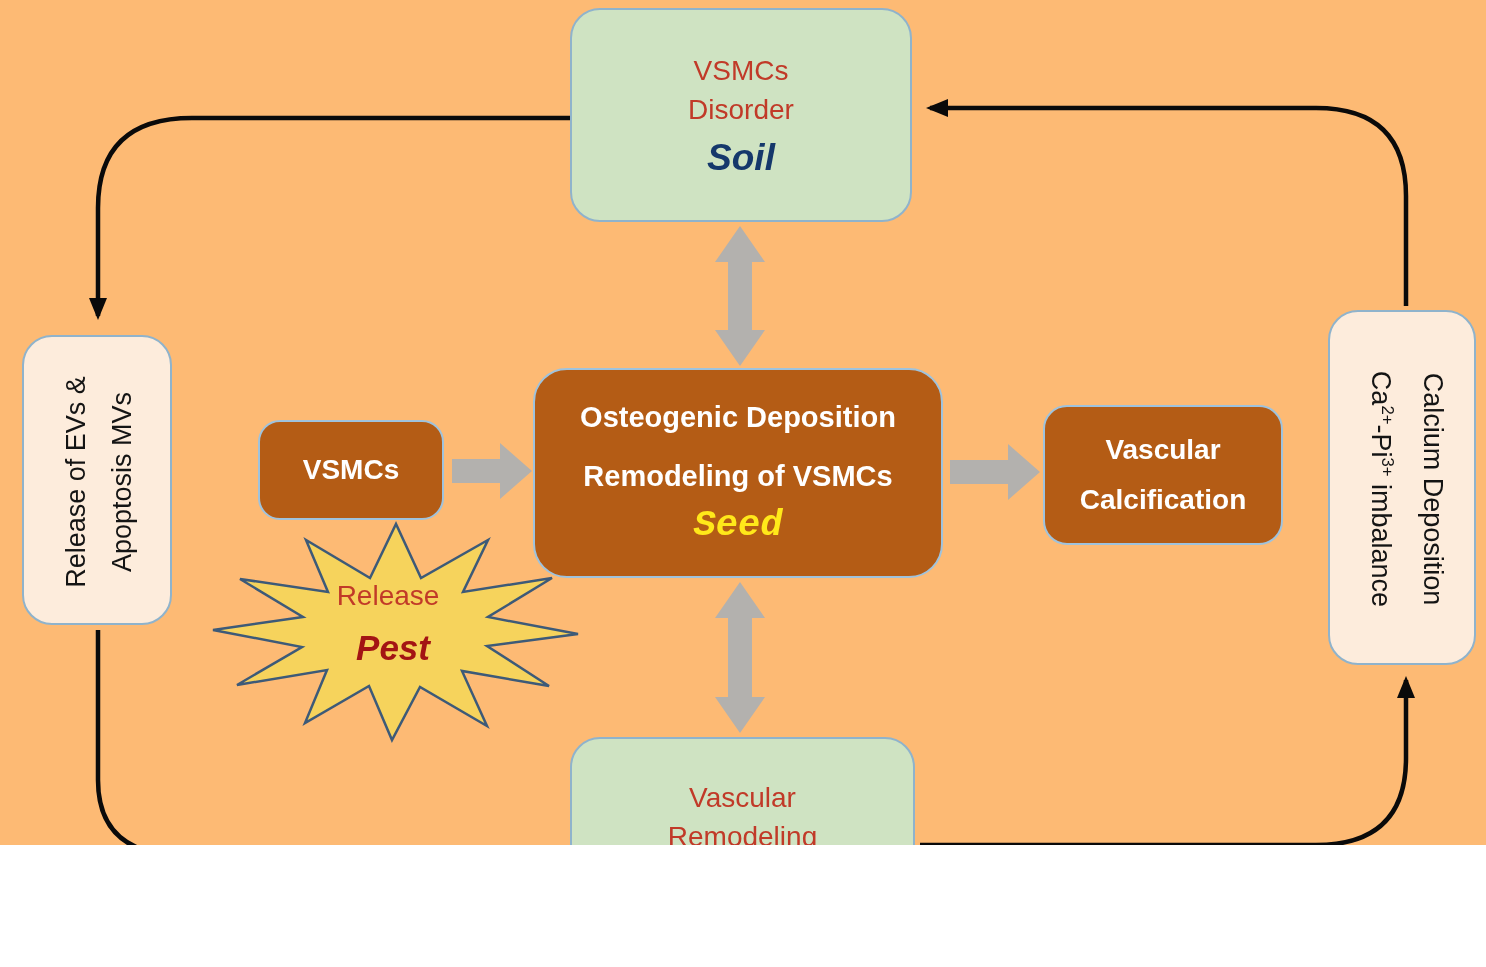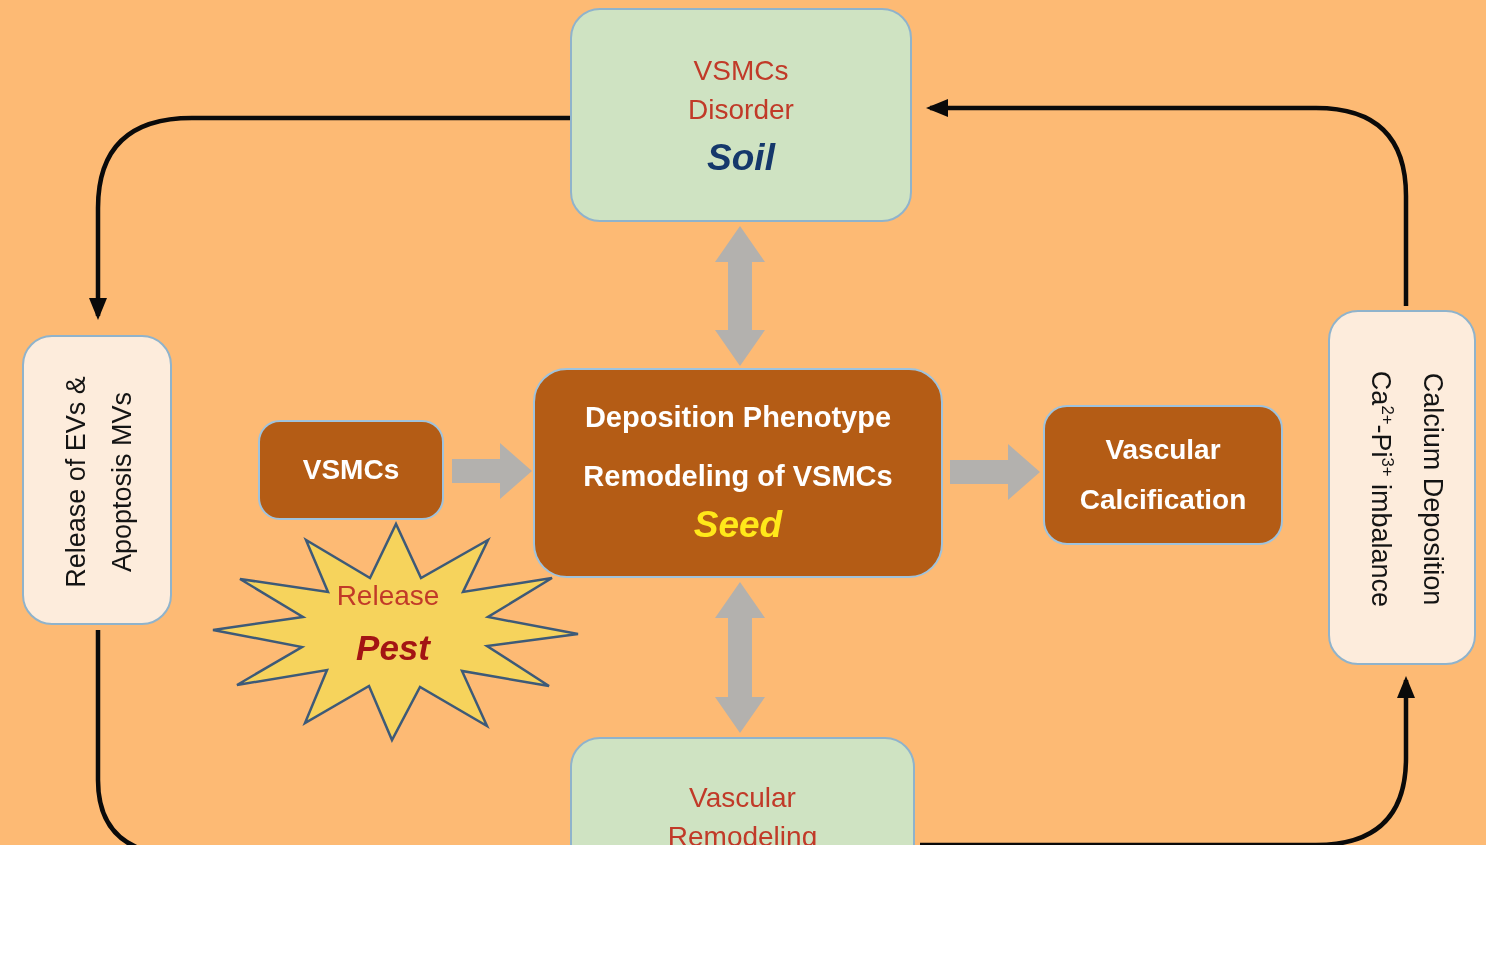--- a/index.html
+++ b/index.html
@@ -52,20 +52,21 @@
     font-size: 37px;
     font-weight: bold;
     font-style: italic;
     margin-top: 8px;
   }
   .seed-label {
     color: #ffe81a;
     font-size: 37px;
     font-weight: bold;
     font-style: italic;
+    font-family: Liberation Mono, monospace;
   }
   .white-line {
     color: #ffffff;
     font-size: 29px;
     font-weight: bold;
     line-height: 1.2;
   }
   .center-gap { margin-top: 24px; }
   .vcol {
     position: absolute;
@@ -129,21 +130,21 @@
   <div class="box peach" style="left:22px; top:335px; width:150px; height:290px;">
     <div class="vcol rot-ccw" style="width:300px; left:-98px; top:125px;">Release of EVs &amp;</div>
     <div class="vcol rot-ccw" style="width:300px; left:-52px; top:125px;">Apoptosis MVs</div>
   </div>
 
   <div class="box orange" style="left:258px; top:420px; width:186px; height:100px; border-radius:22px;">
     <div class="white-line" style="font-size:28px;">VSMCs</div>
   </div>
 
   <div class="box orange" style="left:533px; top:368px; width:410px; height:210px; border-radius:34px;">
-    <div class="white-line">Deposition Phenotype</div>
+    <div class="white-line">Osteogenic Deposition</div>
     <div class="white-line center-gap">Remodeling of VSMCs</div>
     <div class="seed-label center-gap" style="margin-top:10px;">Seed</div>
   </div>
 
   <div class="box orange" style="left:1043px; top:405px; width:240px; height:140px; border-radius:24px;">
     <div class="white-line" style="font-size:28px;">Vascular</div>
     <div class="white-line" style="font-size:28px; margin-top:16px;">Calcification</div>
   </div>
 
   <div class="box peach" style="left:1328px; top:310px; width:148px; height:355px;">

